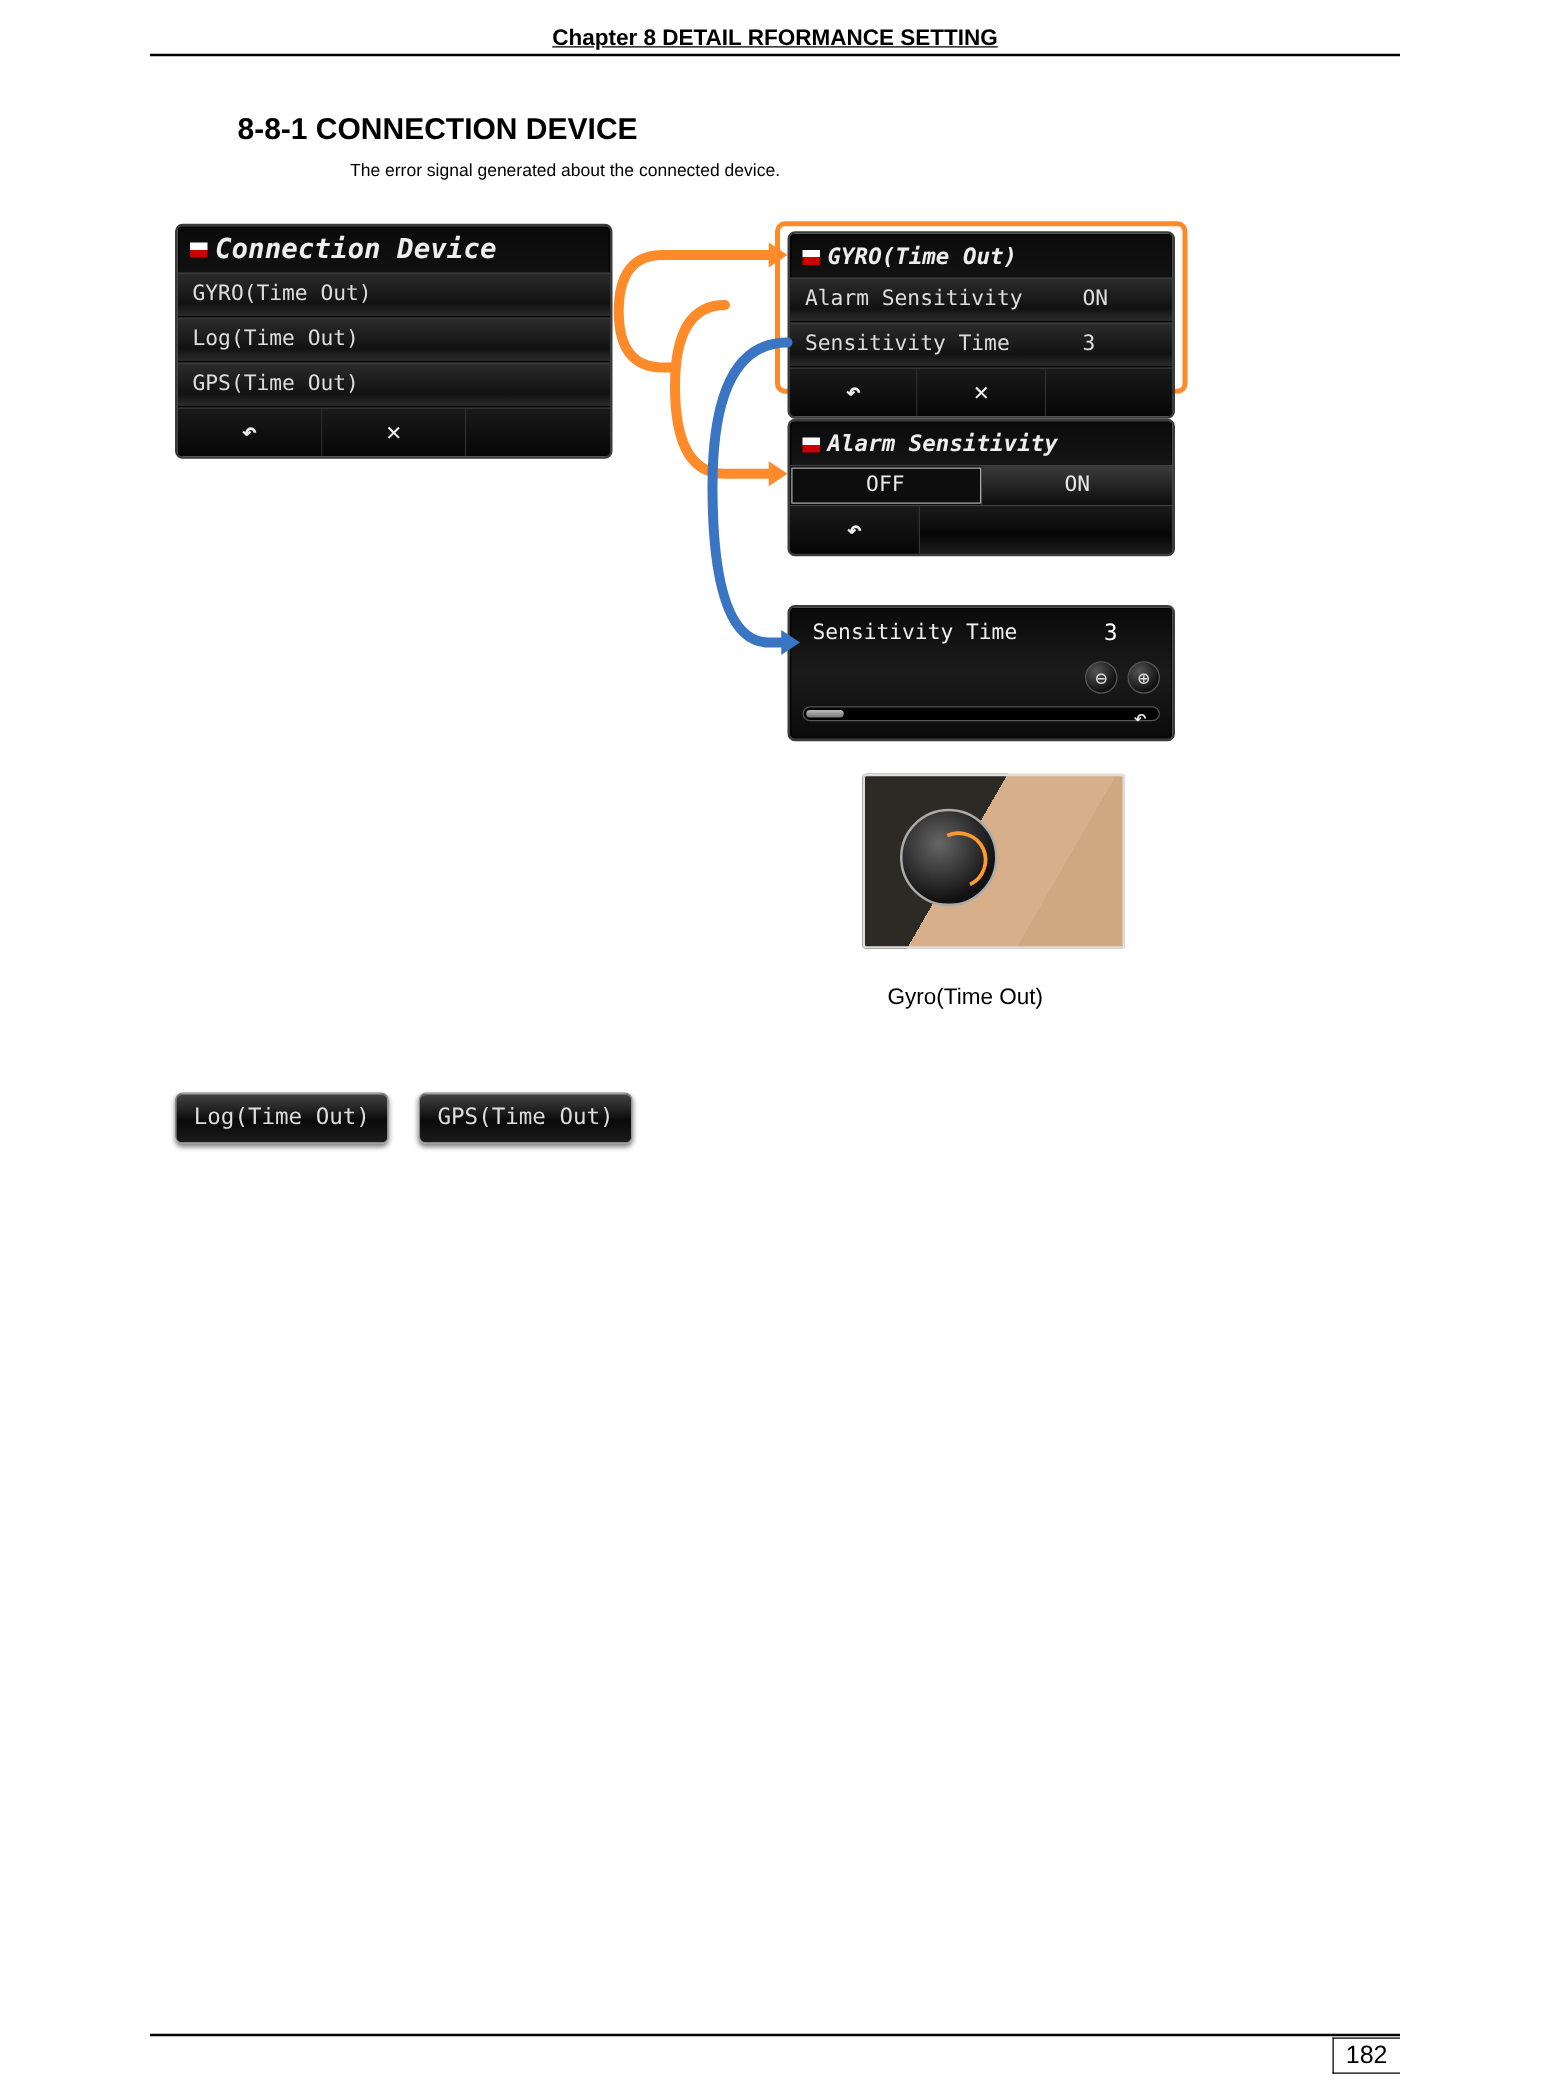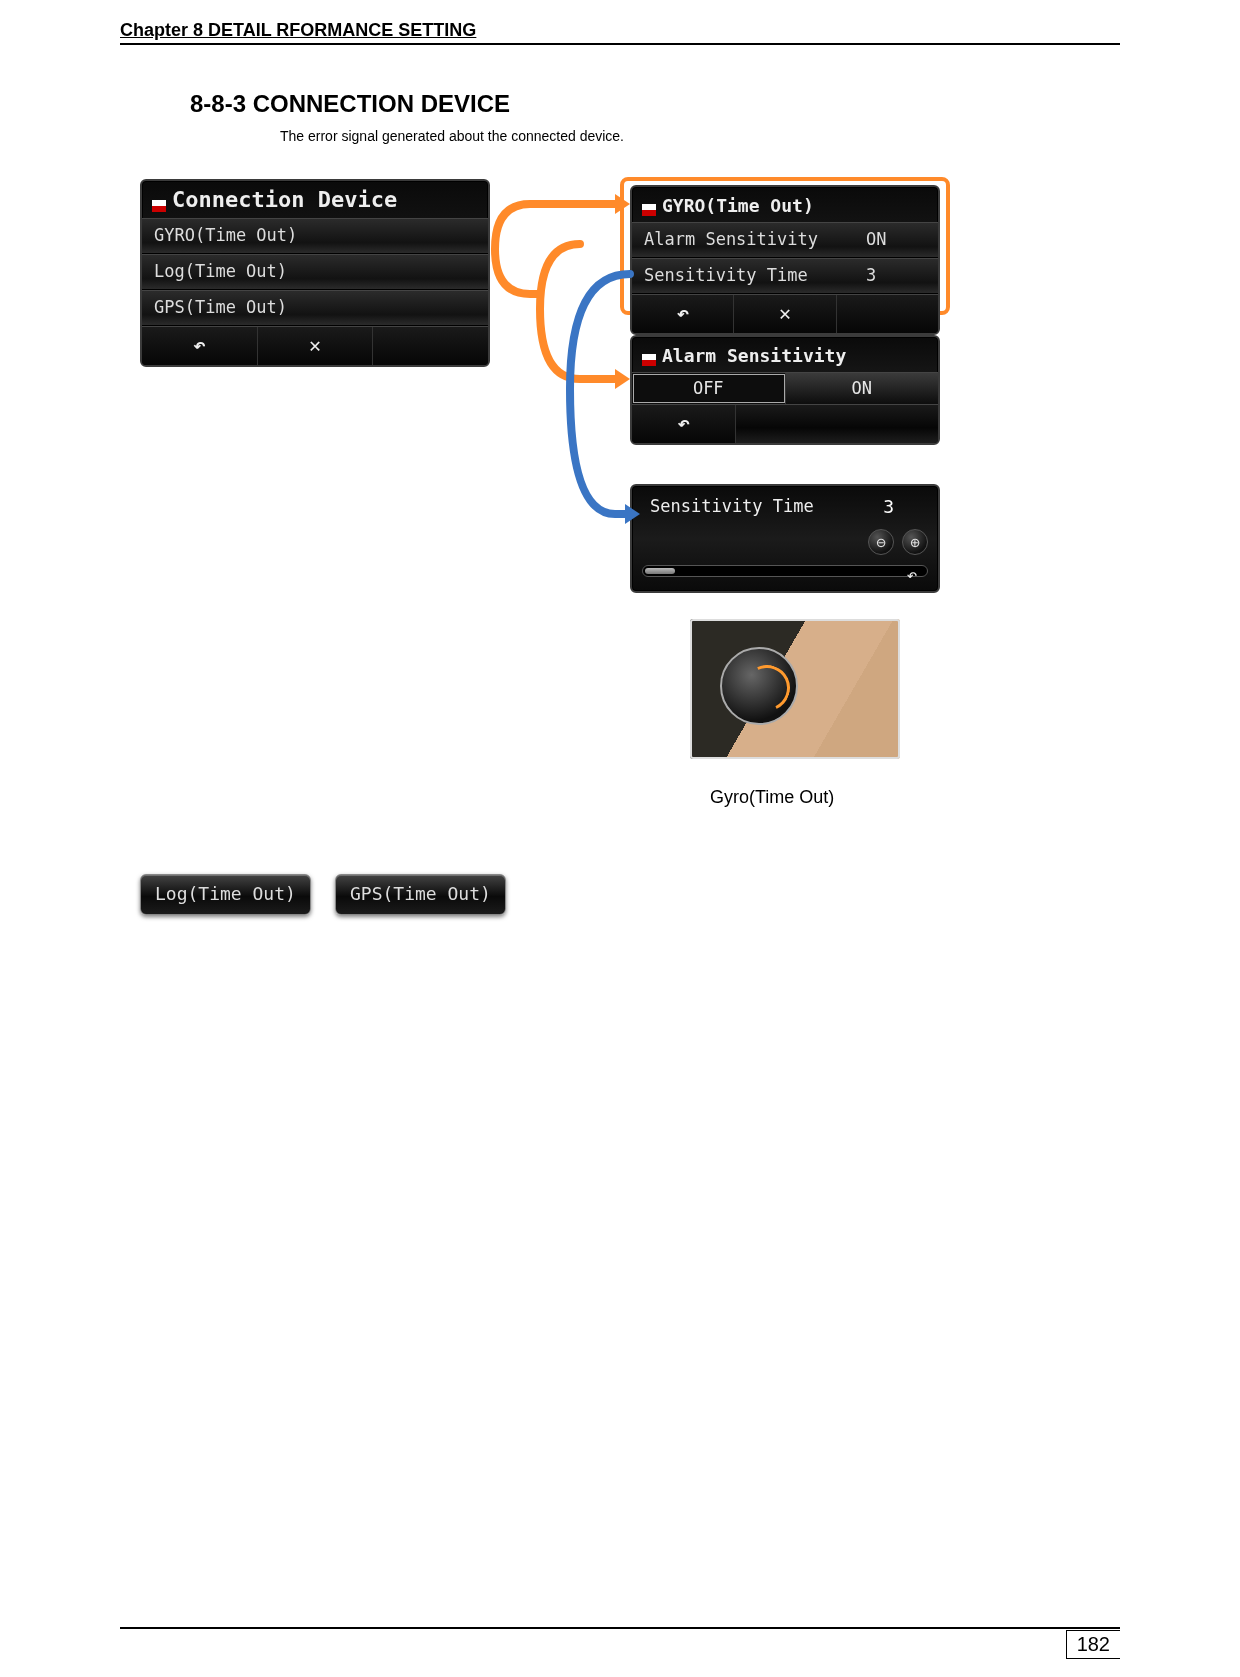--- a/index.html
+++ b/index.html
@@ -9,21 +9,21 @@
       background: #fff;
       font-family: Arial, Helvetica, sans-serif;
       position: relative;
     }
     .page-header {
       position: absolute;
       top: 20px;
       left: 120px;
       right: 120px;
       border-bottom: 2px solid #000;
-      text-align: left;
+      text-align: center;
       padding-bottom: 2px;
       font-weight: bold;
       font-size: 18px;
       text-decoration: underline;
     }
     .content { position: absolute; left: 120px; top: 90px; right: 120px; }
     .section-title {
       font-size: 24px;
       font-weight: bold;
       margin-left: 70px;
@@ -46,22 +46,23 @@
       font-size: 17px;
       box-shadow: inset 0 0 0 1px #000;
       overflow: hidden;
     }
     .panel-title {
       padding: 8px 10px 6px 10px;
       font-weight: bold;
       font-size: 18px;
       color: #eee;
       display: flex;
-      align-items: flex-end;
+      align-items: center;
       gap: 6px;
+      font-style: italic;
     }
     .flag-icon {
       width: 14px; height: 12px;
       background: linear-gradient(#fff 50%, #c00 50%);
       display: inline-block;
     }
     .panel-row {
       padding: 6px 12px 8px 12px;
       background: linear-gradient(#2b2b2b, #121212 70%, #2b2b2b);
       border-top: 1px solid #444;
@@ -219,21 +220,21 @@
     }
   </style>
 </head>
 <body>
 
 <div class="page-header">
   <span>Chapter 8  DETAIL RFORMANCE SETTING</span>
 </div>
 
 <div class="content">
-  <h2 class="section-title">8-8-3 CONNECTION DEVICE</h2>
+  <h2 class="section-title">8-8-1 CONNECTION DEVICE</h2>
   <div class="intro-text">The error signal generated about the connected device.</div>
 
   <div class="diagram-area">
 
     <div class="panel conn-panel">
       <div class="panel-title">
         <span class="flag-icon"></span>
         <span>Connection Device</span>
       </div>
       <div class="panel-row">GYRO(Time Out)</div>

